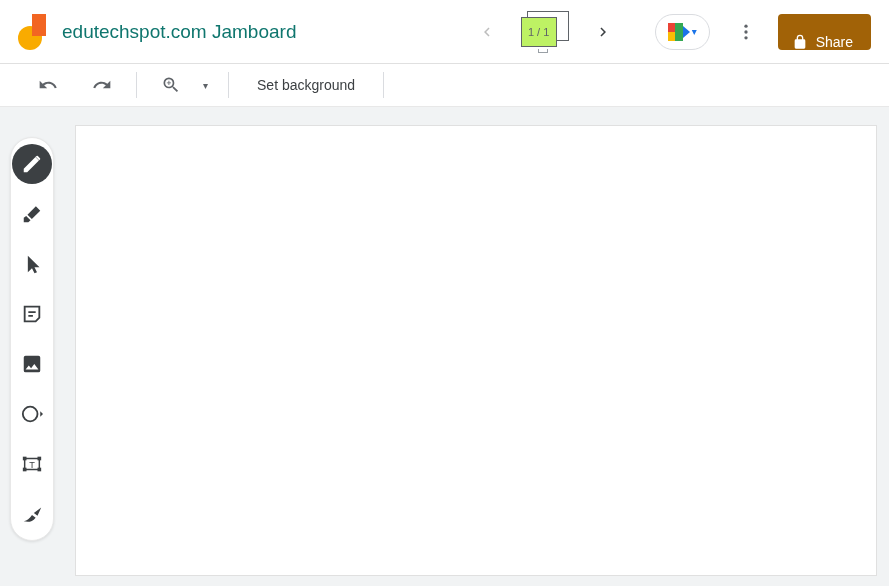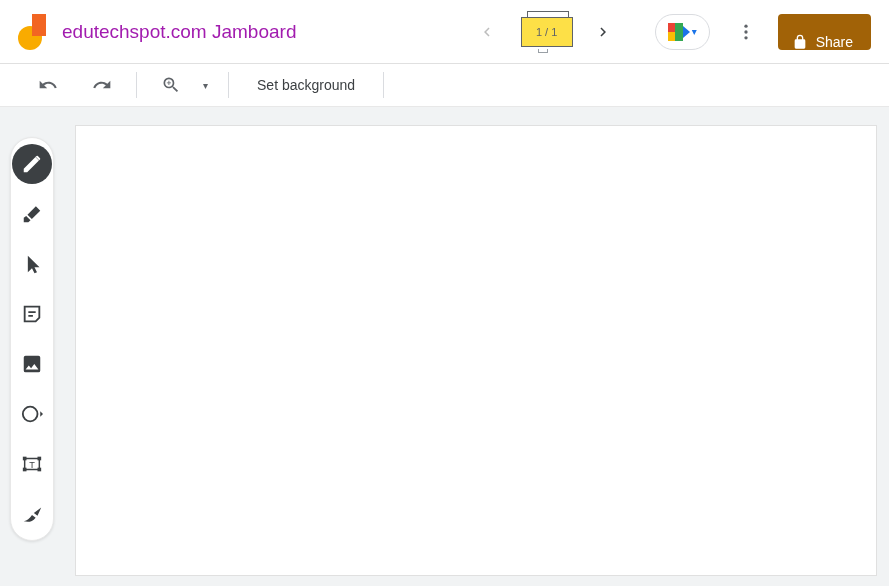--- a/index.html
+++ b/index.html
@@ -11,32 +11,32 @@
     display: flex;
     align-items: center;
     padding: 0 18px 0 18px;
     border-bottom: 1px solid #e0e0e0;
   }
   .logo {
     width: 28px; height: 36px; position: relative; margin-right: 16px;
   }
   .logo .l1 { position:absolute; left:0; bottom:0; width:24px; height:24px; background:#f9ab00; border-radius:50%; }
   .logo .l2 { position:absolute; right:0; top:0; width:14px; height:22px; background:#f26522; }
-  .title { font-size: 19px; color:#a21caf; flex: 0 0 auto; }
+  .title { font-size: 19px; color:#0f766e; flex: 0 0 auto; }
   .title-spacer { flex:1; }
   
   .frame-nav { display:flex; align-items:center; gap:18px; margin-right:36px; }
   .nav-arrow { width:32px; height:32px; display:flex; align-items:center; justify-content:center; border-radius:50%; cursor:pointer; }
   .nav-arrow.disabled svg { fill:#bdbdbd; }
   .nav-arrow svg { fill:#3c4043; }
   .frame-ind {
     position:relative; width:48px; height:34px;
   }
   .frame-ind .back { position:absolute; left:6px; top:-4px; width:42px; height:30px; border:1px solid #5f6368; background:#fff;}
-  .frame-ind .front { position:absolute; left:0; top:2px; width:52px; height:30px; border:1px solid #5f6368; background:#fde047; display:flex; align-items:center; justify-content:center; font-size:11px; color:#5f6368;}
+  .frame-ind .front { position:absolute; left:0; top:2px; width:36px; height:30px; border:1px solid #5f6368; background:#bef264; display:flex; align-items:center; justify-content:center; font-size:11px; color:#5f6368;}
   .frame-ind .handle { position:absolute; left:17px; bottom:-4px; width:10px; height:4px; border-bottom:1px solid #9aa0a6; border-left:1px solid #9aa0a6; border-right:1px solid #9aa0a6; }
   
   .meet-btn {
     width:55px; height:36px; border:1px solid #dadce0; border-radius:20px; display:flex; align-items:center; justify-content:center; gap:2px; cursor:pointer; margin-right:18px;
   }
   .meet-logo { width:22px; height:18px; position:relative; }
   .meet-logo .m1{position:absolute;left:0;top:0;width:7px;height:9px;background:#ea4335;}
   .meet-logo .m2{position:absolute;left:0;top:9px;width:7px;height:9px;background:#fbbc04;}
   .meet-logo .m3{position:absolute;left:7px;top:0;width:8px;height:18px;background:#34a853;}
   .meet-logo .m4{position:absolute;left:15px;top:3px;width:0;height:0;border-top:6px solid transparent;border-bottom:6px solid transparent;border-left:7px solid #1a73e8;}

